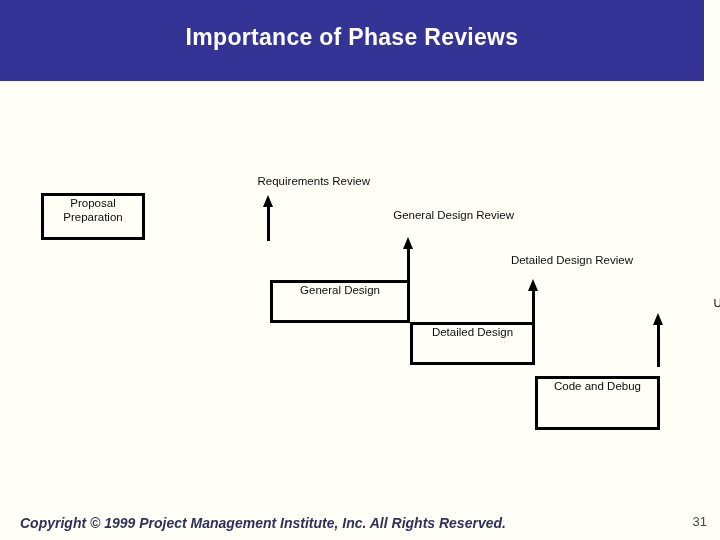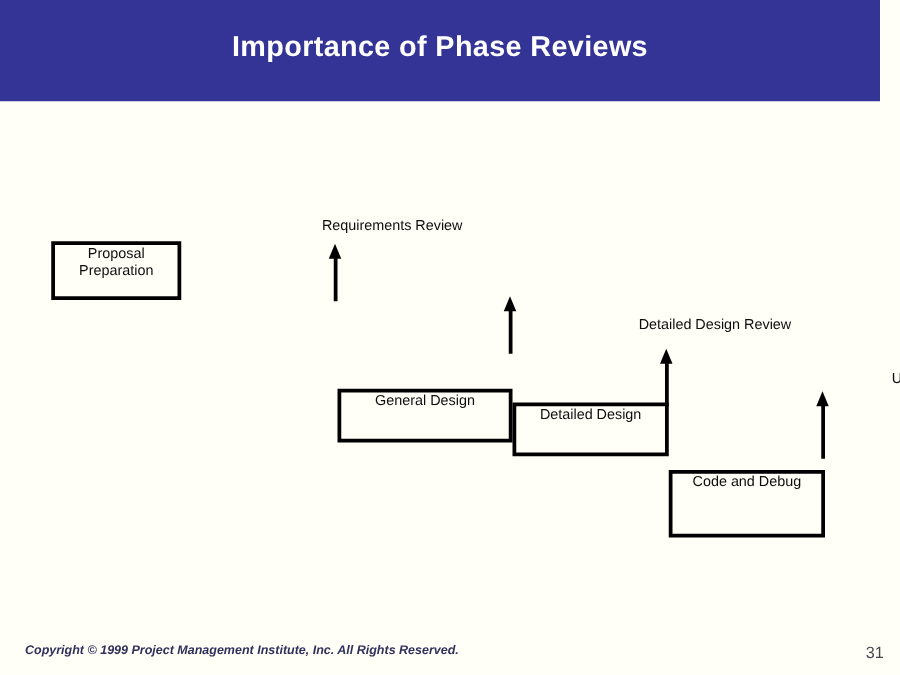--- a/index.html
+++ b/index.html
@@ -37,21 +37,21 @@
   .diagram{position:absolute;left:0;top:0;width:720px;height:540px;}
   .phase-box{
     position:absolute;
     border:3px solid var(--line-color);
     background:transparent;
     display:flex;align-items:flex-start;justify-content:center;text-align:center;
     font-size:11.5px;line-height:14px;color:var(--box-text);
   }
   .box-1{left:41px;top:193px;width:104px;height:47px;padding:0 8px;}
   .box-2{left:145px;top:238px;width:125px;height:43px;padding:0 15px;}
-  .box-3{left:270px;top:280px;width:140px;height:43px;margin-top:31px;}
+  .box-3{left:270px;top:280px;width:140px;height:43px;}
   .box-4{left:410px;top:322px;width:125px;height:43px;}
   .box-5{left:535px;top:376px;width:125px;height:54px;}
 
   .arrow{position:absolute;}
   .arrow .stem{position:absolute;width:3px;background:var(--line-color);}
   .arrow .head{
     position:absolute;width:0;height:0;
     border-left:5.5px solid transparent;
     border-right:5.5px solid transparent;
     border-bottom:12px solid var(--line-color);
@@ -66,21 +66,21 @@
     font-size:11.5px;line-height:13px;color:var(--box-text);
   }
   .review-1{left:170px;top:175px;}
   .review-2{left:314px;top:209px;}
   .review-3{left:433px;top:254px;}
   .review-4{left:558px;top:297px;}
 
   
   .copyright{
     position:absolute;left:20px;top:515px;
-    font-size:10px;font-style:italic;font-weight:bold;
+    font-size:14px;font-style:italic;font-weight:bold;
     color:var(--footer-text);
   }
   .page-number{
     position:absolute;right:13px;top:514px;
     font-size:13px;color:var(--page-number-text);
   }
 </style>
 </head>
 <body>
 
@@ -116,20 +116,21 @@
     <div class="arrow arrow-3">
       <div class="head"></div>
       <div class="stem"></div>
     </div>
     <div class="arrow arrow-4">
       <div class="head"></div>
       <div class="stem"></div>
     </div>
 
     <div class="review-label review-1">Requirements Review</div>
+    <div class="review-label review-2">General Design Review</div>
     <div class="review-label review-3">Detailed Design Review</div>
     <div class="review-label review-4">Unit Test</div>
 
   </div>
 
   <div class="copyright">Copyright © 1999 Project Management Institute, Inc. All Rights Reserved.</div>
   <div class="page-number">31</div>
 
 </div>
 

